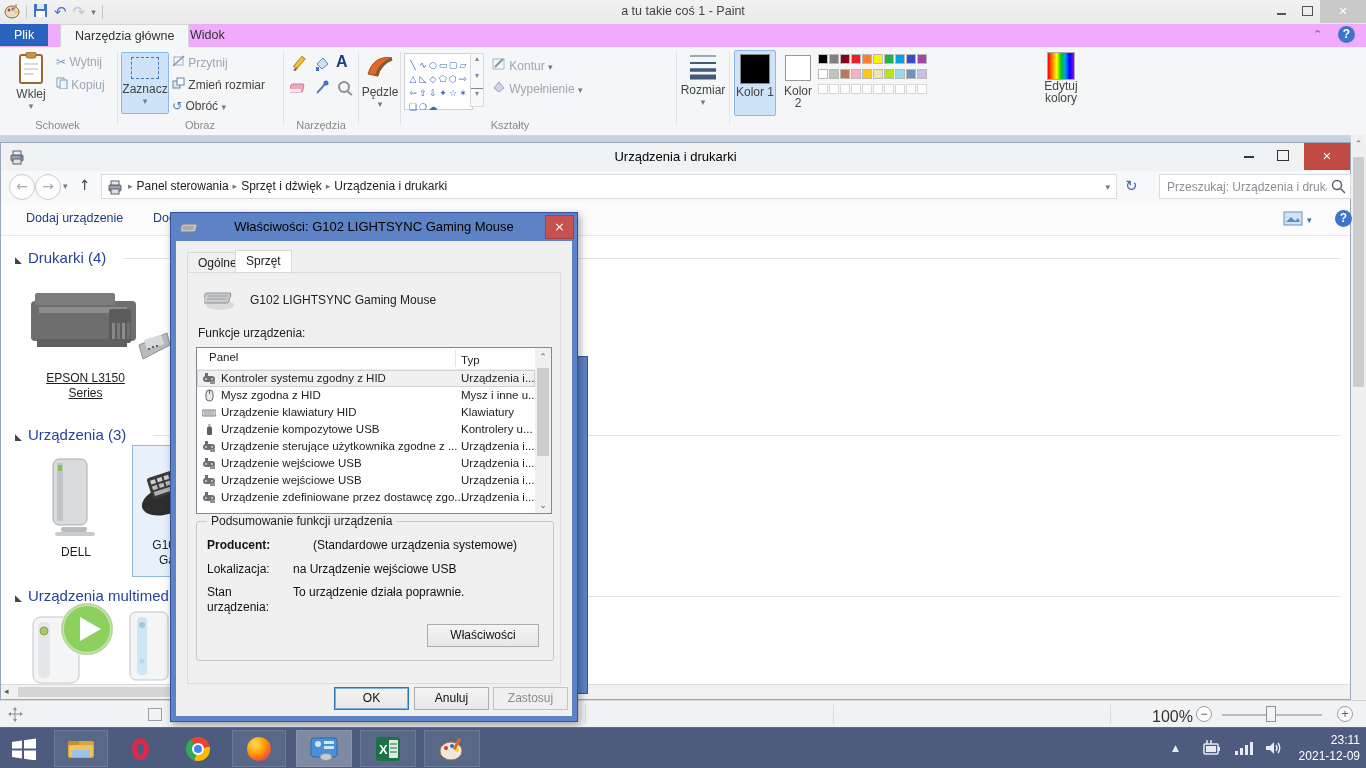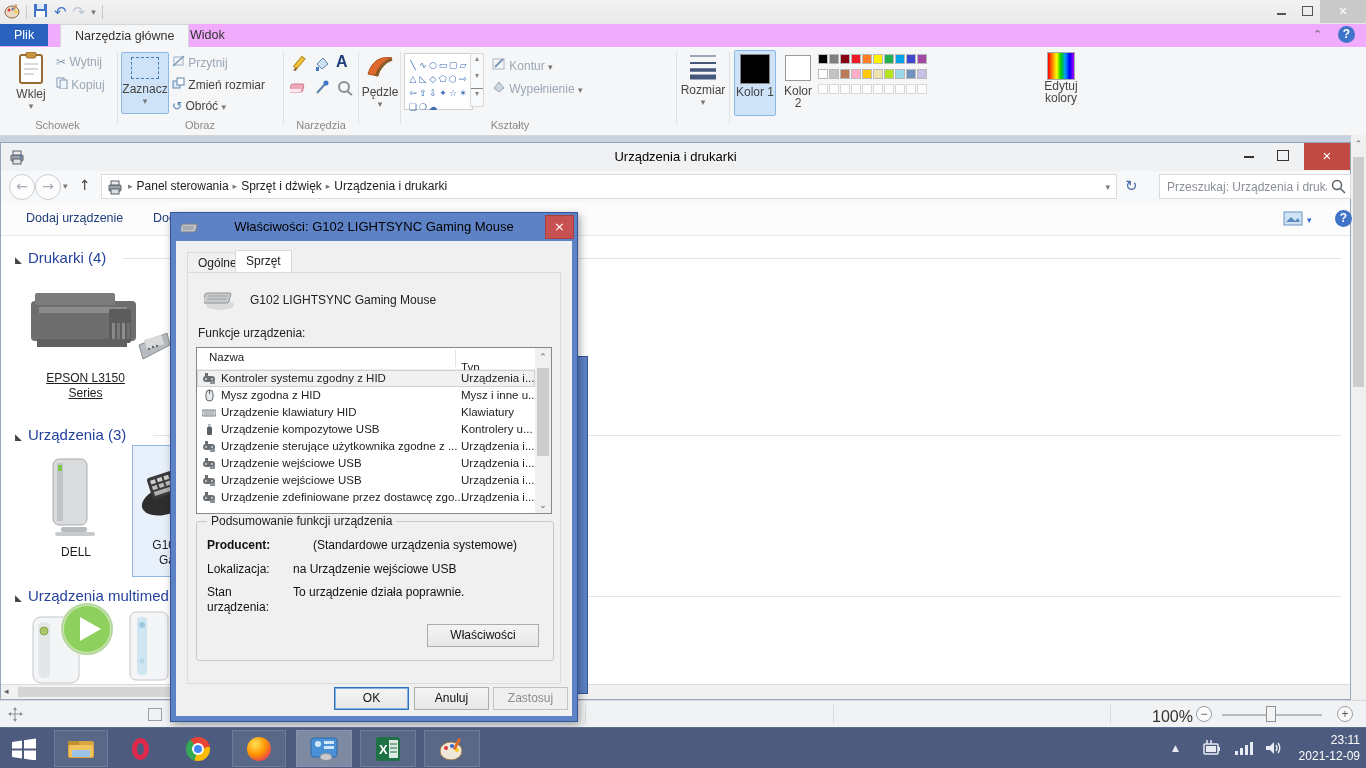--- a/index.html
+++ b/index.html
@@ -105,20 +105,21 @@
       <span><svg width="15" height="15">
             <rect x="1" y="1" width="13" height="13" fill="#3f74c9"></rect>
             <rect x="4" y="1" width="7" height="5" fill="#dce8f8"></rect>
             <rect x="3" y="8" width="9" height="6" fill="#fff"></rect>
           </svg></span>
       <span class="glyph" style="color:#3f74c9;font-size:15px;">↶</span>
       <span class="glyph" style="color:#b9c4d2;font-size:15px;">↷</span>
       <span class="glyph caret">▾</span>
       <span class="qsep"></span>
     </div>
+    <div class="cap">a tu takie coś 1 - Paint</div>
     <div class="winbtn" style="left:1268px;width:26px;"><span style="display:inline-block;width:9px;height:2px;background:#555;"></span></div>
     <div class="winbtn" style="left:1294px;width:26px;"><span style="display:inline-block;width:9px;height:8px;border:1px solid #555;margin-top:6px;"></span></div>
     <div class="winbtn" style="left:1320px;width:46px;background:#c9c9c9;color:#fff;font-size:14px;">×</div>
   </div>
 
   <div class="abs pt-tabs">
     <div class="tab file" style="left:0;">Plik</div>
     <div class="tab active" style="left:60px;">Narzędzia główne</div>
     <div class="tab" style="left:176px;">Widok</div>
     <div class="abs glyph" style="left:1313px;top:4px;color:#666;font-size:11px;">⌃</div>
@@ -440,22 +441,22 @@
               <rect x="3" y="6" width="26" height="10" rx="2" fill="#c8cacc" stroke="#8d9296" transform="skewX(-16)"></rect>
               <line x1="7" y1="9" x2="26" y2="9" stroke="#9aa0a4" transform="skewX(-16)"></line>
               <line x1="7" y1="12" x2="26" y2="12" stroke="#9aa0a4" transform="skewX(-16)"></line>
             </svg></div>
         <div class="abs" style="left:62px;top:20px;font-size:12px;">G102 LIGHTSYNC Gaming Mouse</div>
 
         <div class="abs" style="left:10px;top:53px;font-size:12px;">Funkcje urządzenia:</div>
 
         <div class="listbox">
           <div style="position:relative;height:21px;border-bottom:1px solid #ededee;">
-            <span style="position:absolute;left:12px;top:3px;font-size:11.5px;color:#222;">Nazwa</span>
-            <span style="position:absolute;left:264px;top:13px;font-size:11.5px;color:#222;text-align:right;">Typ</span>
+            <span style="position:absolute;left:12px;top:3px;font-size:11.5px;color:#222;">Panel</span>
+            <span style="position:absolute;left:264px;top:6px;font-size:11.5px;color:#222;text-align:right;">Typ</span>
             <span style="position:absolute;left:258px;top:2px;width:1px;height:17px;background:#e4e4e5;"></span>
           </div>
           <div id="dlg-rows" style="position:absolute;left:0;top:22px;right:16px;bottom:0;overflow:hidden;">
               <div class="lrow sel">
                 <span class="ic"><svg width="14" height="13">
                     <rect x="1" y="4" width="12" height="6" rx="3" fill="#6a6f74"></rect>
                     <rect x="3" y="1" width="3" height="4" fill="#6a6f74"></rect>
                     <rect x="8" y="9" width="5" height="3" fill="#8d9296"></rect>
                     <circle cx="4" cy="7" r="1" fill="#d8dadc"></circle>
                     <circle cx="10" cy="7" r="1" fill="#d8dadc"></circle>

